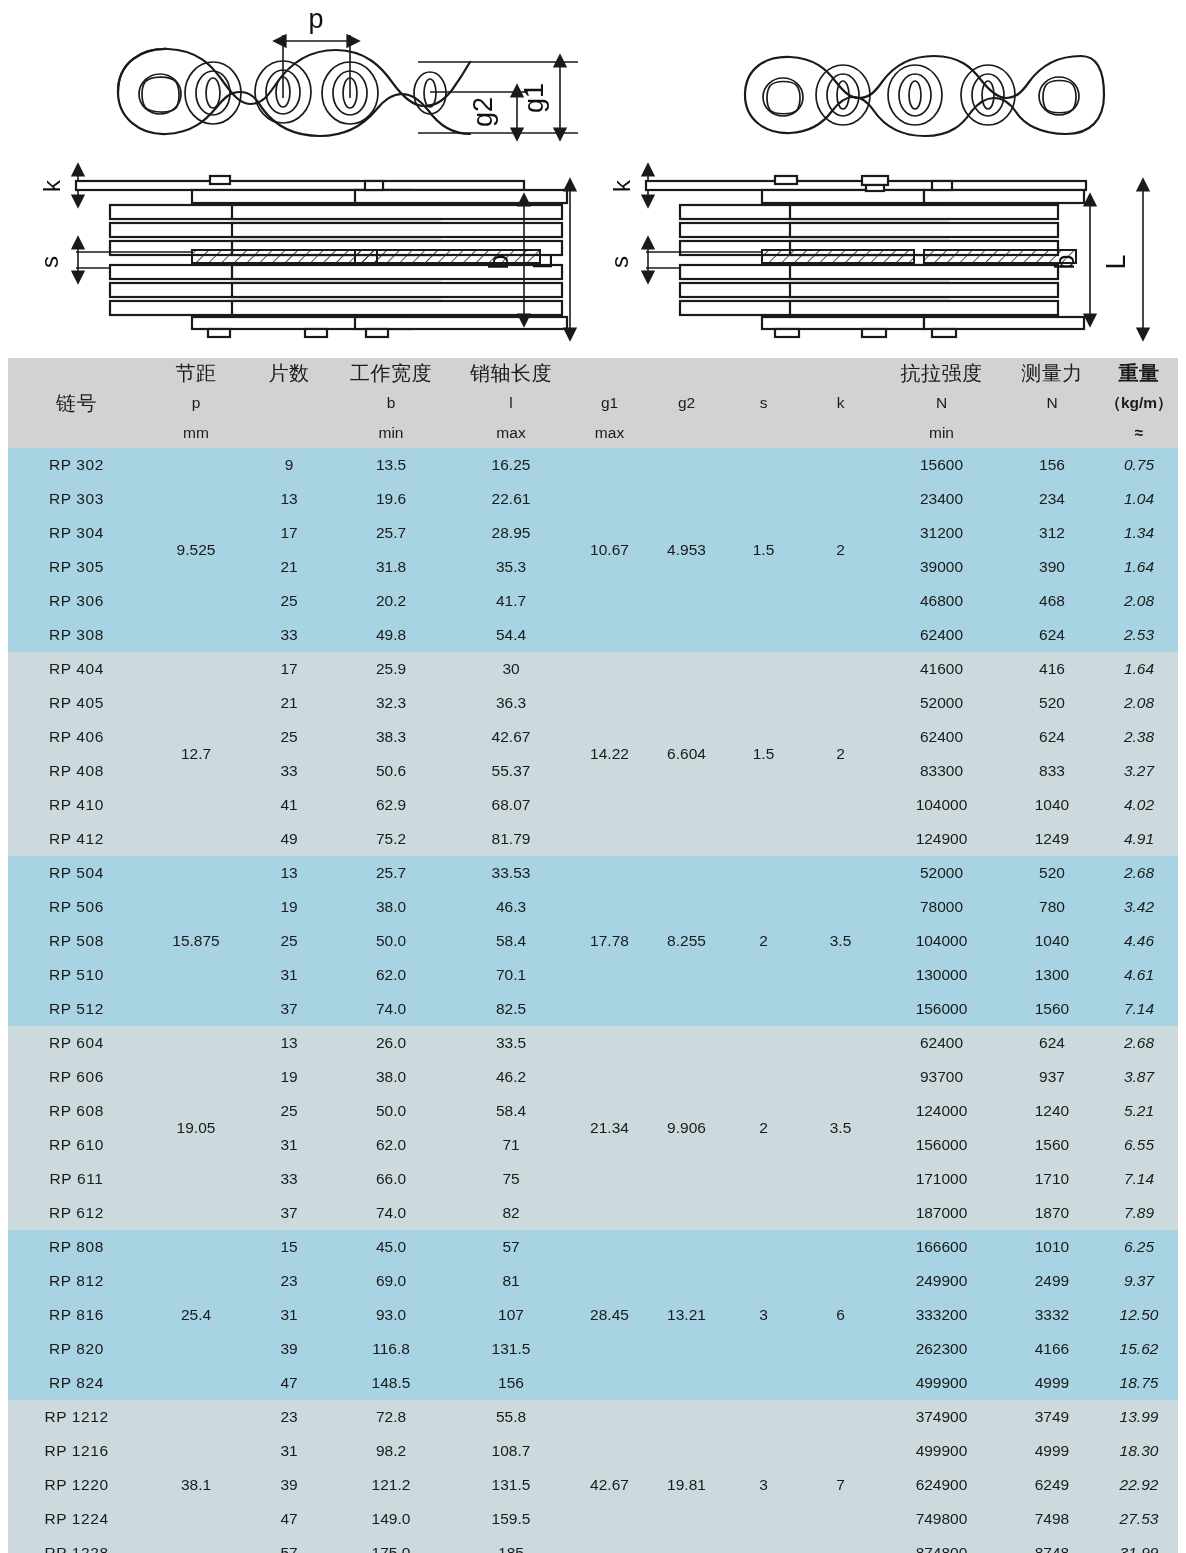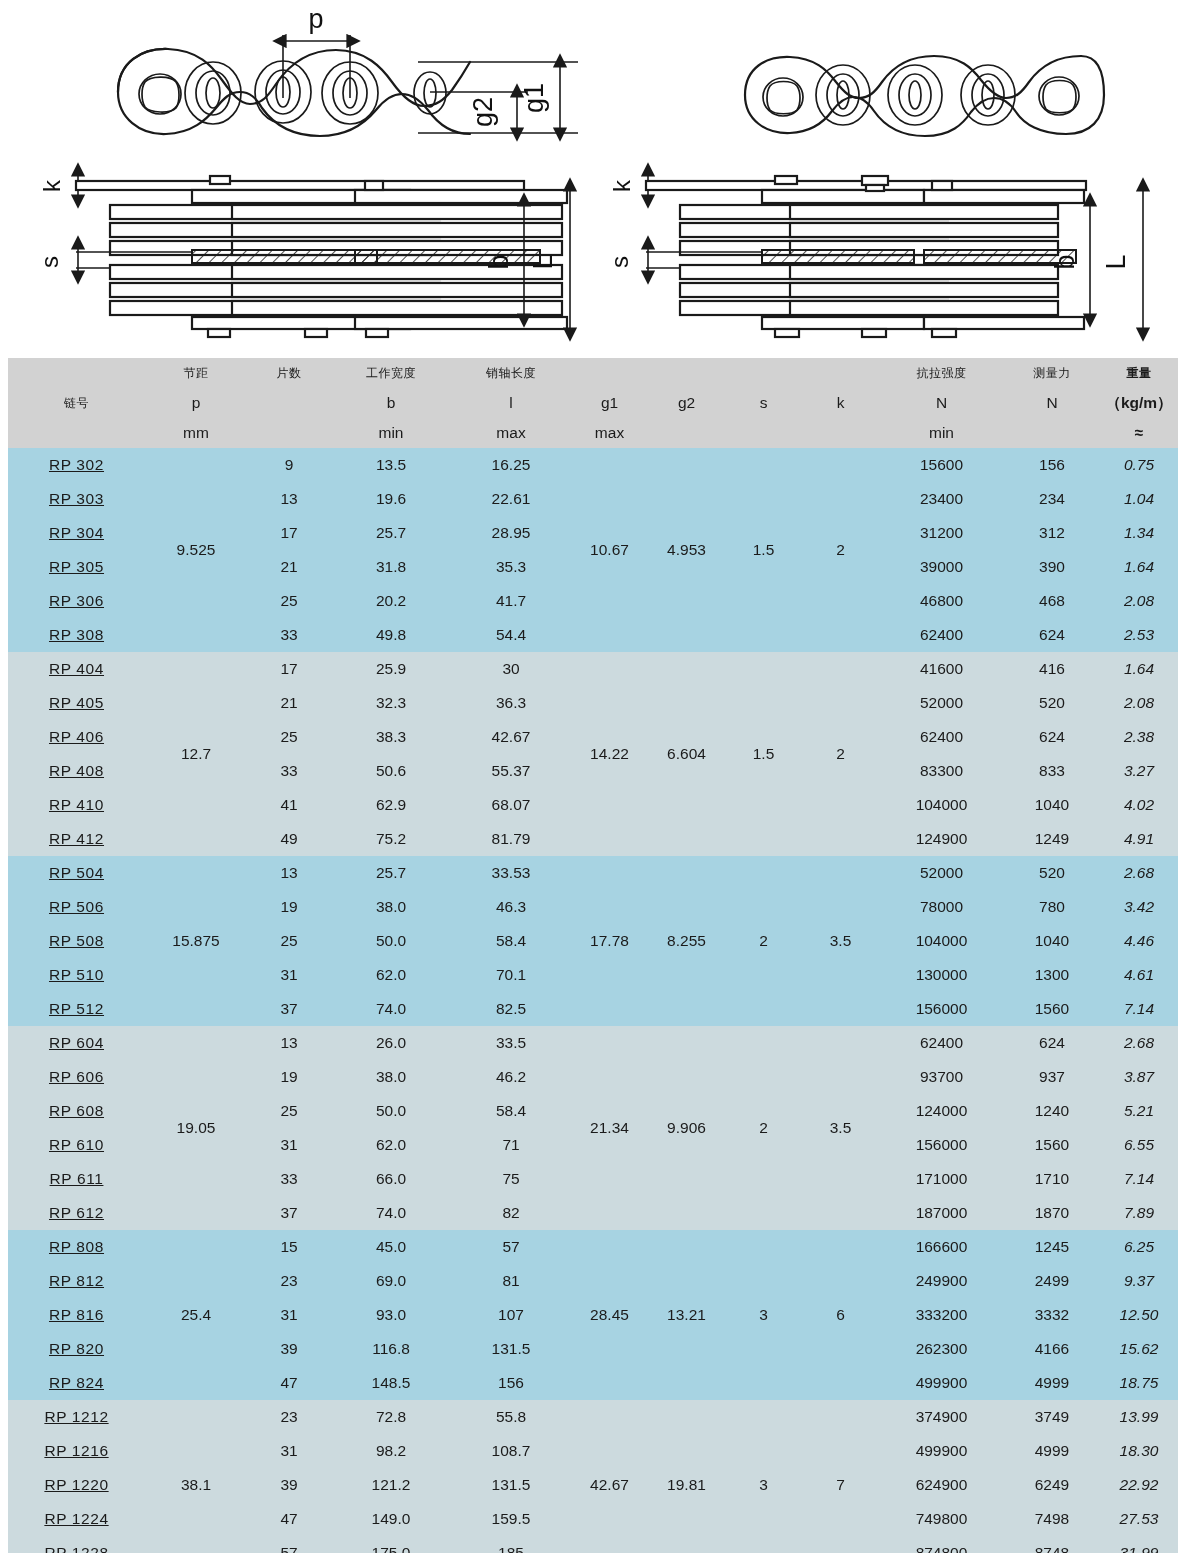--- a/index.html
+++ b/index.html
@@ -63,34 +63,34 @@
   
   .hd {
     background: #d2d2d2;
     height: 30px;
     border-right: 2px solid #ffffff;
     border-bottom: 2px solid #ffffff;
     font-size: 15.5px;
   }
   .hd.last { border-right: 0; font-weight: bold; }
   .hd.nb { border-bottom: 0; text-align: center; }
-  .hd-cjk { font-size: 12px; letter-spacing: 0.5px; }
+  .hd-cjk { font-size: 20px; letter-spacing: 0.5px; }
 
   
   .cell {
     height: 34px;
     border-right: 2px solid #ffffff;
     border-bottom: 2px solid #ffffff;
     font-size: 15.5px;
   }
   .cell.last { border-right: 0; font-style: italic; }
   .band-a { background: #a7d3e2; }
   .band-b { background: #ccdade; }
 
-  .name-cell { text-align: center; letter-spacing: 0.6px; text-decoration: underline; }
+  .name-cell { text-align: center; letter-spacing: 0.6px; }
 
   
 </style>
 </head>
 <body>
 
 <div id="page">
 
   <div id="diagrams">
     <svg class="diagram-svg" width="1186" height="352" viewBox="0 0 1186 352">
@@ -581,21 +581,21 @@
             <td class="cell band-a name-cell">RP 808</td>
             <td class="cell band-a" rowspan="5">25.4</td>
             <td class="cell band-a">15</td>
             <td class="cell band-a">45.0</td>
             <td class="cell band-a">57</td>
             <td class="cell band-a" rowspan="5">28.45</td>
             <td class="cell band-a" rowspan="5">13.21</td>
             <td class="cell band-a" rowspan="5">3</td>
             <td class="cell band-a" rowspan="5">6</td>
             <td class="cell band-a">166600</td>
-            <td class="cell band-a">1245</td>
+            <td class="cell band-a">1010</td>
             <td class="cell band-a last">6.25</td>
           </tr>
           <tr>
             <td class="cell band-a name-cell">RP 812</td>
             <td class="cell band-a">23</td>
             <td class="cell band-a">69.0</td>
             <td class="cell band-a">81</td>
             <td class="cell band-a">249900</td>
             <td class="cell band-a">2499</td>
             <td class="cell band-a last">9.37</td>

